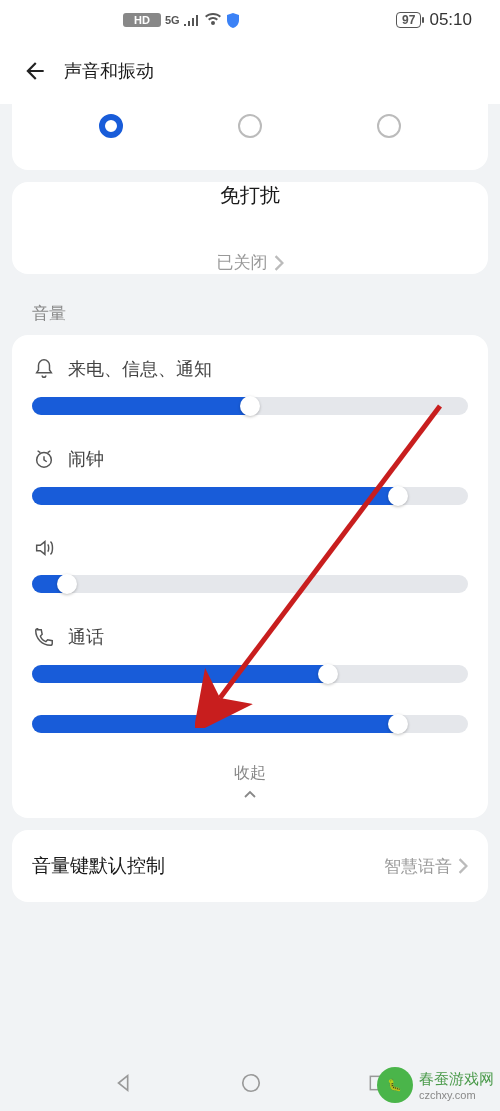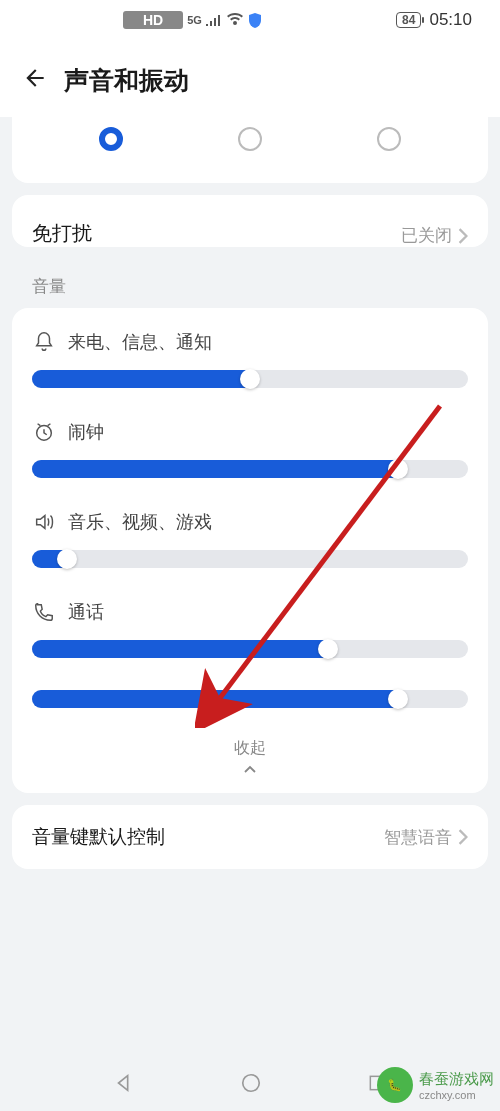--- a/index.html
+++ b/index.html
@@ -31,23 +31,23 @@
       margin-left: 95px;
     }
     .status-right {
       display: flex;
       align-items: center;
       gap: 8px;
     }
     .hd-icon {
       background: #888;
       color: #fff;
-      font-size: 14px;
+      font-size: 11px;
       font-weight: bold;
-      padding: 1px 20px;
+      padding: 1px 11px;
       border-radius: 3px;
     }
     .sig-5g { font-size: 11px; color: #555; font-weight: 600; }
     .battery-box {
       border: 1.5px solid #555;
       border-radius: 4px;
       padding: 0 5px;
       font-size: 12px;
       font-weight: 600;
       color: #555;
@@ -64,24 +64,23 @@
       border-radius: 1px;
     }
     .header {
       display: flex;
       align-items: center;
       padding: 18px 22px 20px;
       background: #fff;
     }
     .back-arrow { margin-right: 16px; color: #222; }
     .header-title {
-      font-size: 25px;
-      font-weight: 700;
+      font-size: 18px;
+      font-weight: 400;
       color: #1a1a1a;
-      margin-top: 6px;
     }
     .mode-selector {
       background: #fff;
       display: flex;
       justify-content: space-around;
       padding: 8px 30px 22px;
       margin-bottom: 10px;
       border-bottom-left-radius: 14px;
       border-bottom-right-radius: 14px;
       position: relative;
@@ -109,23 +108,24 @@
     }
     .mode-selector-wrap {
        background:#fff;
        border-radius:16px;
        margin: 0 12px 12px;
        padding-top:4px;
        overflow:hidden;
     }
     .dnd-row {
       display: flex;
-      align-items: flex-end;
+      align-items: center;
       justify-content: space-between;
-      height: 52px;
+      height: 92px;
+      flex-direction: column;
     }
     .dnd-label {
       font-size: 20px;
       font-weight: 500;
       color: #1a1a1a;
     }
     .dnd-right {
       display: flex;
       align-items: center;
       gap: 6px;
@@ -185,21 +185,21 @@
       gap: 6px;
       padding: 16px 0 20px;
       color: #888;
       font-size: 16px;
       flex-direction: column;
     }
     .default-control {
       display: flex;
       align-items: center;
       justify-content: space-between;
-      height: 64px;
+      height: 72px;
     }
     .default-label {
       font-size: 19px;
       font-weight: 500;
       color: #1a1a1a;
     }
     .arrow-annotation {
       position: absolute;
       pointer-events: none;
       top: 398px;
@@ -243,21 +243,21 @@
         <path d="M0 10h2v2H0zM4 7h2v5H4zM8 4h2v8H8zM12 1h2v11h-2z" fill="#555"></path>
       </svg>
     <svg width="18" height="14" viewBox="0 0 18 14">
         <path d="M9 12a2 2 0 100-4 2 2 0 000 4zM4 6c2.8-2.8 7.2-2.8 10 0l-1.5 1.5c-2-2-5-2-7 0L4 6zM1 3c4.4-4 11.6-4 16 0l-1.5 1.5c-3.6-3.2-9.4-3.2-13 0L1 3z" fill="#555"></path>
       </svg>
     <svg width="14" height="15" viewBox="0 0 14 15">
         <path d="M7 0l6 2v5c0 4-2.5 7-6 8-3.5-1-6-4-6-8V2l6-2z" fill="#3b82f6"></path>
       </svg>
   </div>
   <div class="status-right">
-    <span class="battery-box">84</span>
+    <span class="battery-box">97</span>
     <span style="font-size:17px;color:#333;">05:10</span>
   </div>
 </div>
 
 <div class="header">
   <svg class="back-arrow" width="26" height="26" viewBox="0 0 24 24">
       <path d="M20 11H7.8l5.6-5.6L12 4l-8 8 8 8 1.4-1.4L7.8 13H20v-2z" fill="#222"></path>
     </svg>
   <div class="header-title">声音和振动</div>
 </div>
@@ -319,21 +319,20 @@
           <div class="slider-thumb"></div>
         </div>
     </div>
   </div>
 
   <div class="volume-item">
     <div class="volume-header">
       <svg class="volume-icon" width="22" height="22" viewBox="0 0 24 24">
           <path d="M4 9v6h4l5 4V5L8 9H4zM16 8c1.5 1 1.5 7 0 8M19 5c3 2 3 12 0 14" stroke="#555" stroke-width="1.6" fill="none"></path>
         </svg>
-      <span class="volume-label">音乐、视频、游戏</span>
     </div>
     <div class="slider">
       <div class="slider-fill" style="width:10%">
           <div class="slider-thumb"></div>
         </div>
     </div>
   </div>
 
   <div class="volume-item">
     <div class="volume-header">

